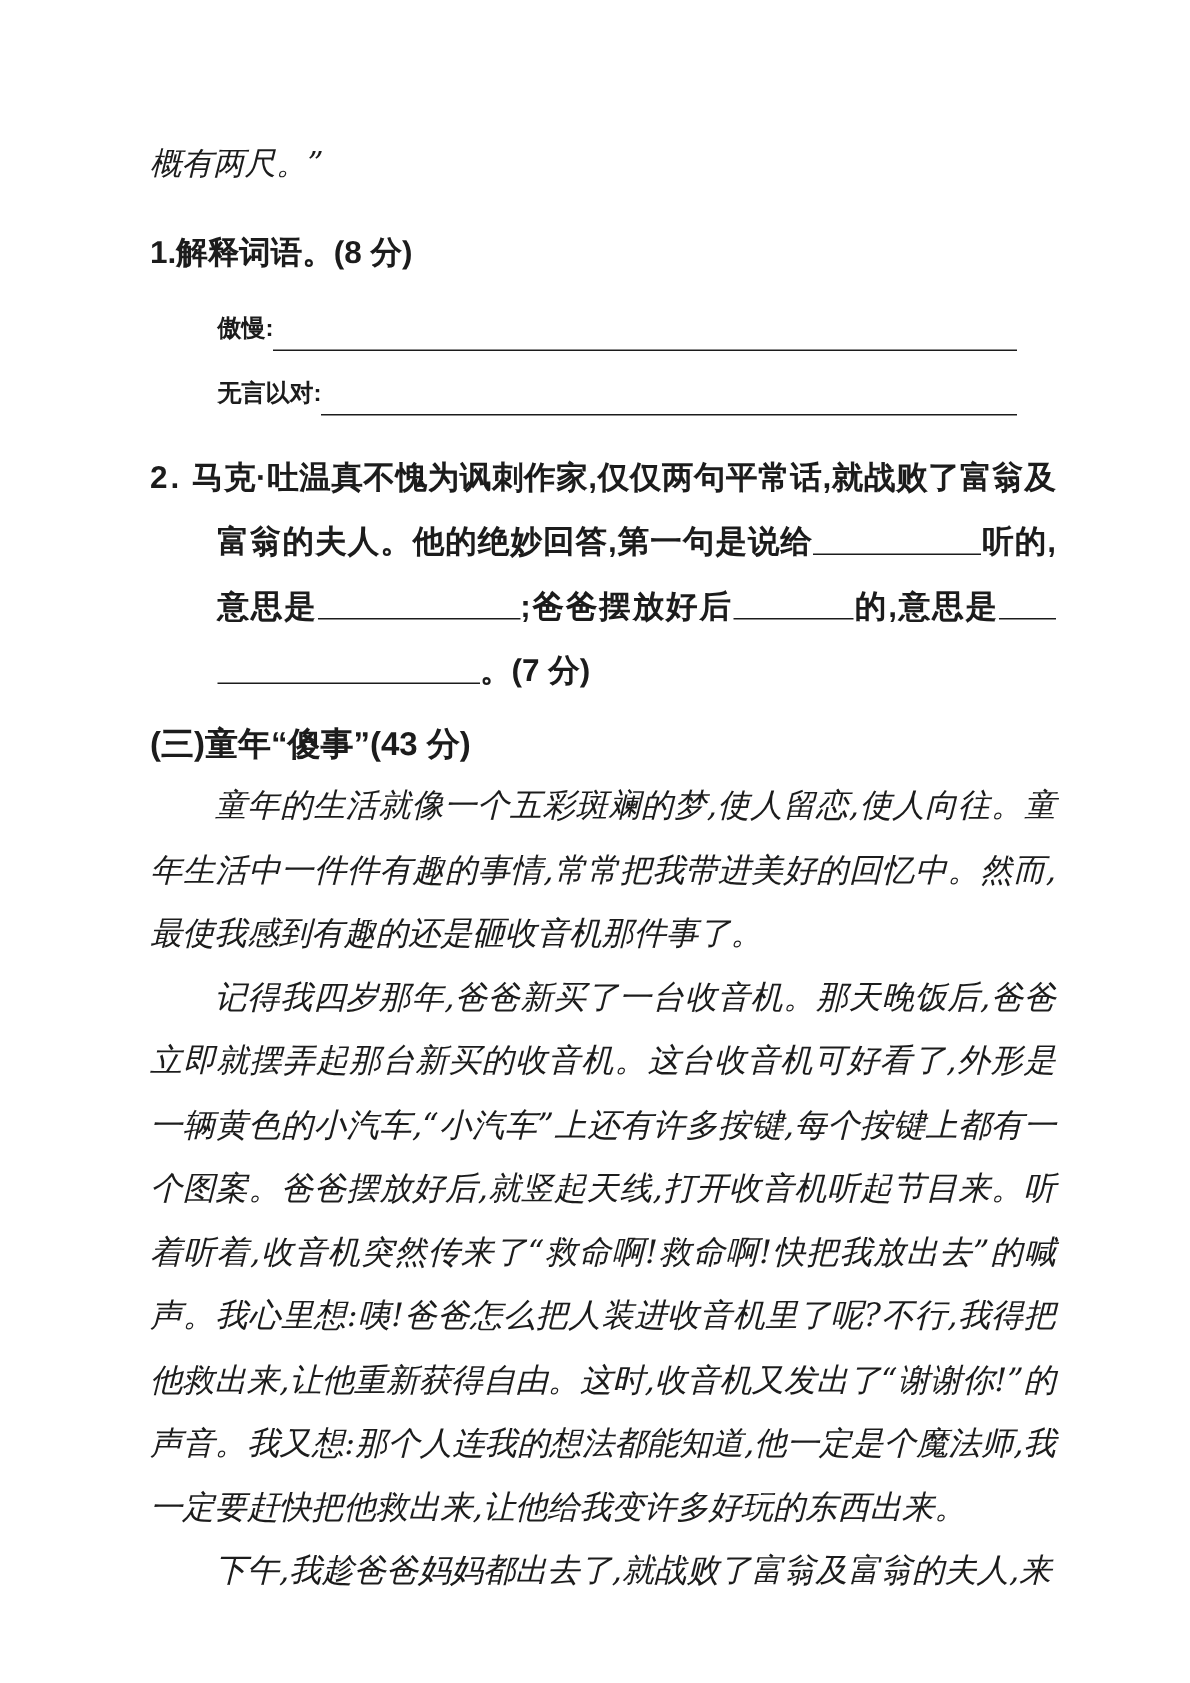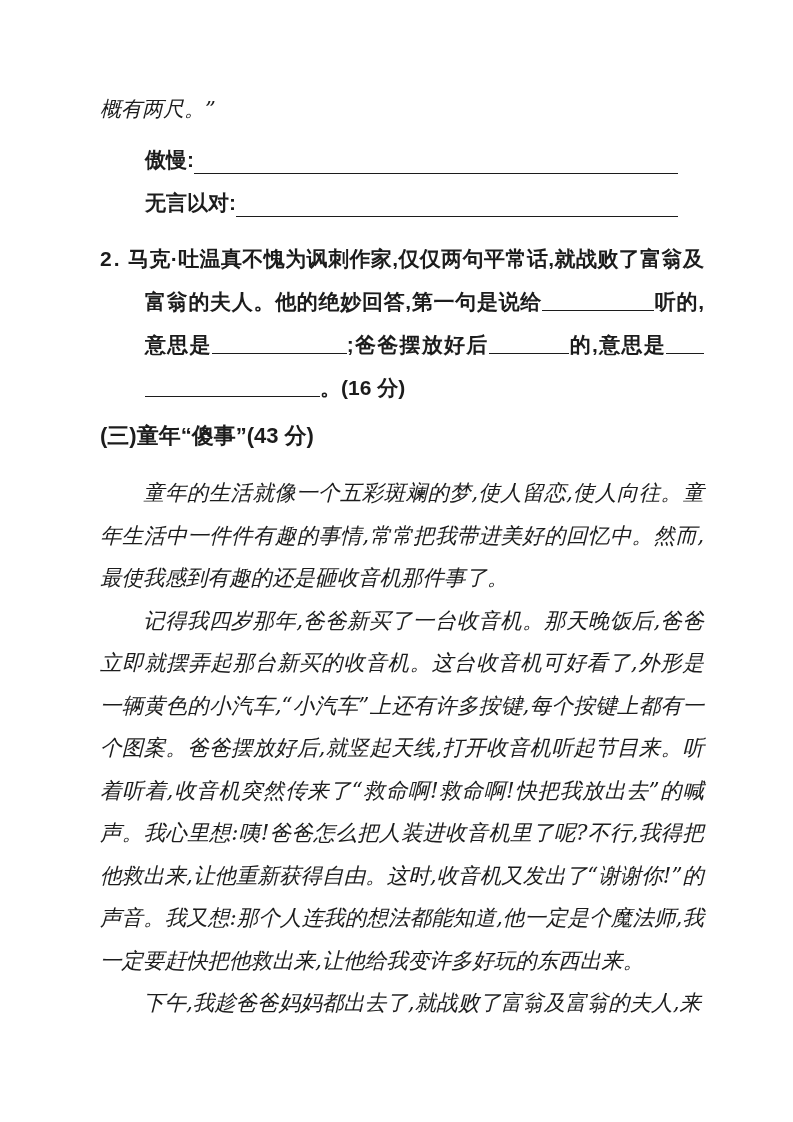--- a/index.html
+++ b/index.html
@@ -44,21 +44,21 @@
   .q1-heading {
     margin-top: 30px;
     font-size: 21px;
     line-height: 30px;
   }
   .fill-row {
     display: flex;
     align-items: flex-end;
     margin-left: 45px;
     margin-right: 26px;
-    font-size: 21px;
+    font-size: 16px;
     line-height: 28px;
   }
   .fill-row.first { margin-top: 22px; }
   .fill-row.second { margin-top: 15px; align-items: flex-end; }
   .fill-row .blank-line {
     flex: 1;
     border-bottom: 1.6px solid #1c1c1c;
     height: 26px;
   }
   .q2 {
@@ -80,50 +80,51 @@
   .w135 { width: 135px; }
   .w80  { width: 80px; }
   .w38  { width: 38px; }
   .w175 { width: 175px; }
   .sec-title {
     margin-top: 10px;
     text-align: left;
     font-size: 22px;
     line-height: 34px;
   }
-  .passage { margin-top: 19px; }
+  .passage { margin-top: 4px; }
   .passage p {
     margin: 0;
     font-size: 21.5px;
     line-height: 42.5px;
     text-align: justify;
     text-indent: 2em;
   }
 </style>
 </head>
 <body>
 
 <div class="page">
   <div class="content">
 
     <div class="kai continuation-line">概有两尺。”</div>
 
+    <div class="heiti q1-heading">1.解释词语。(8 分)</div>
 
     <div class="heiti fill-row first">
       <span>傲慢:</span>
       <span class="blank-line"></span>
     </div>
 
     <div class="heiti fill-row second">
       <span>无言以对:</span>
       <span class="blank-line"></span>
     </div>
 
     <div class="heiti q2">
-      <span class="num">2.</span><span>马克·吐温真不愧为讽刺作家,仅仅两句平常话,就战败了富翁及富翁的夫人。他的绝妙回答,第一句是说给</span><span class="blank w112"></span><span>听的,意思是</span><span class="blank w135"></span><span>;爸爸摆放好后</span><span class="blank w80"></span><span>的,意思是</span><span class="blank w38"></span><span class="blank w175"></span><span>。(16 分)</span>
+      <span class="num">2.</span><span>马克·吐温真不愧为讽刺作家,仅仅两句平常话,就战败了富翁及富翁的夫人。他的绝妙回答,第一句是说给</span><span class="blank w112"></span><span>听的,意思是</span><span class="blank w135"></span><span>;爸爸摆放好后</span><span class="blank w80"></span><span>的,意思是</span><span class="blank w38"></span><span class="blank w175"></span><span>。(7 分)</span>
     </div>
 
     <div class="heiti sec-title">(三)童年“傻事”(43 分)</div>
 
     <div class="kai passage">
       <p>童年的生活就像一个五彩斑斓的梦,使人留恋,使人向往。童年生活中一件件有趣的事情,常常把我带进美好的回忆中。然而,最使我感到有趣的还是砸收音机那件事了。</p>
       <p>记得我四岁那年,爸爸新买了一台收音机。那天晚饭后,爸爸立即就摆弄起那台新买的收音机。这台收音机可好看了,外形是一辆黄色的小汽车,“小汽车”上还有许多按键,每个按键上都有一个图案。爸爸摆放好后,就竖起天线,打开收音机听起节目来。听着听着,收音机突然传来了“救命啊!救命啊!快把我放出去”的喊声。我心里想:咦!爸爸怎么把人装进收音机里了呢?不行,我得把他救出来,让他重新获得自由。这时,收音机又发出了“谢谢你!”的声音。我又想:那个人连我的想法都能知道,他一定是个魔法师,我一定要赶快把他救出来,让他给我变许多好玩的东西出来。</p>
       <p>下午,我趁爸爸妈妈都出去了,就战败了富翁及富翁的夫人,来</p>
     </div>
 

